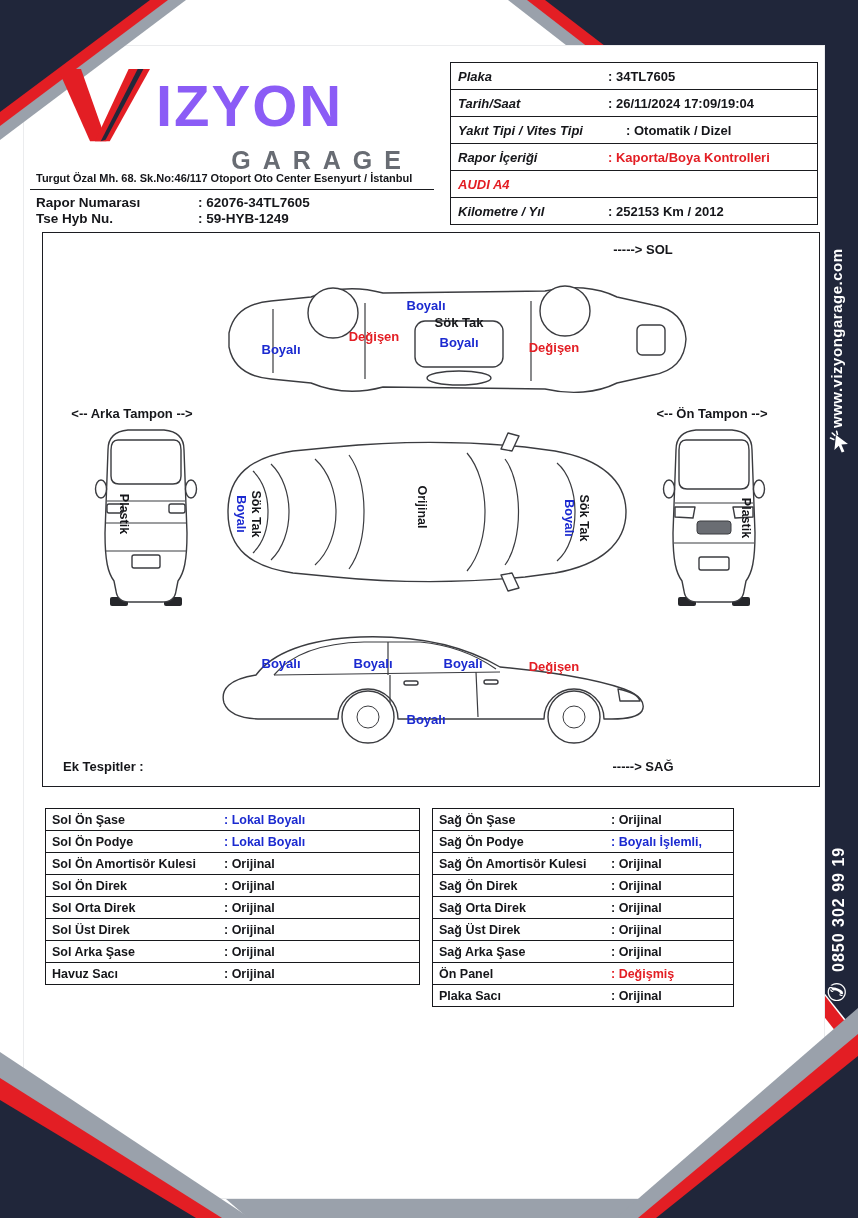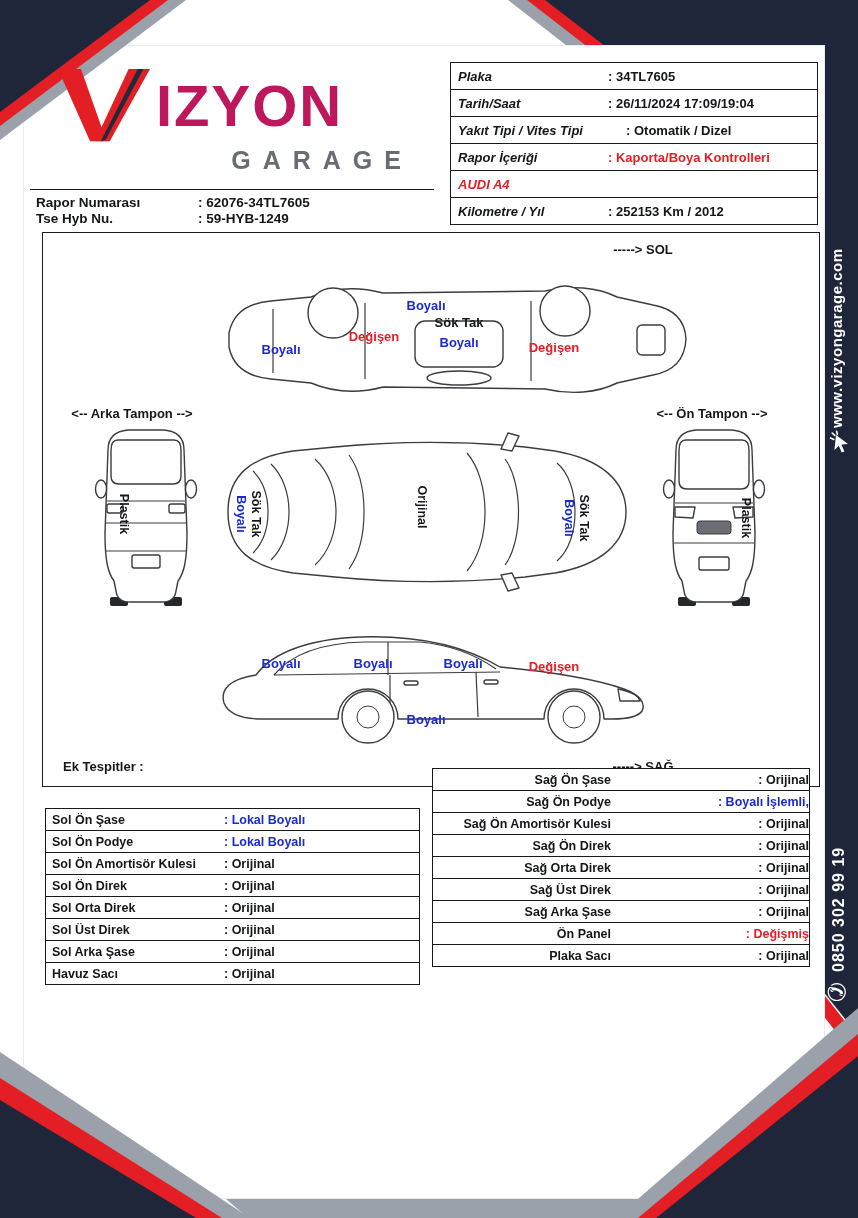--- a/index.html
+++ b/index.html
@@ -28,21 +28,21 @@
   .content{position:absolute;inset:0;z-index:10;}
   
   .sb-item{position:absolute;z-index:12;color:#fff;font-weight:bold;}
   .sb-site{left:828px;top:428px;width:206px;font-size:15px;letter-spacing:.5px;
            transform:rotate(-90deg);transform-origin:0 0;white-space:nowrap;}
   .sb-phone{left:830px;top:972px;width:160px;font-size:16px;letter-spacing:1px;
            transform:rotate(-90deg);transform-origin:0 0;white-space:nowrap;}
   .sb-icon{position:absolute;z-index:12;}
   
   .logo{position:absolute;left:58px;top:64px;display:flex;align-items:flex-start;gap:6px;}
-  .logo-name{font-size:58px;font-weight:800;letter-spacing:2px;color:#be185d;line-height:84px;}
+  .logo-name{font-size:58px;font-weight:800;letter-spacing:2px;color:#8b5cf6;line-height:84px;}
   .logo-sub{position:absolute;left:175px;top:146px;width:238px;text-align:right;
             font-size:25px;font-weight:600;letter-spacing:12px;color:#686c73;}
   .address{position:absolute;left:36px;top:172px;font-size:11px;font-weight:bold;width:410px;}
   .hr1{position:absolute;left:30px;top:189px;width:404px;border-top:1.5px solid #1a1b1f;}
   .repno{position:absolute;left:36px;top:194px;font-size:13.5px;font-weight:bold;}
   .repno .rrow{display:flex;height:16px;align-items:center;}
   .repno .rl{width:162px;}
   
   .itable{position:absolute;left:450px;top:62px;width:368px;display:flex;flex-direction:column;}
   .irow{height:26px;border:1px solid #1a1b1f;margin-top:-1px;background:#fff;display:flex;
@@ -62,21 +62,21 @@
        white-space:nowrap;text-align:center;}
   .ann.vert{transform:translate(-50%,-50%) rotate(90deg);display:flex;flex-direction:column;
        align-items:center;line-height:15px;font-size:12.5px;}
   .ann.stack{line-height:20px;}
   .ann.stack span{display:block;}
   .c-blue{color:#1b2ad0;}
   .c-red{color:#e31e24;}
   
   .btable{position:absolute;display:flex;flex-direction:column;}
   .bt-left{left:45px;top:792px;width:375px;}
-  .bt-right{left:432px;top:752px;width:378px;text-align:right;}
+  .bt-right{left:432px;top:792px;width:302px;}
   .brow{height:21px;border:1px solid #17181c;margin-top:-1px;background:#fff;display:flex;
         align-items:center;font-size:12.5px;font-weight:bold;}
   .brow:first-child{margin-top:16px;}
   .bl{width:172px;padding-left:6px;}
   .bv{flex:1;}
 </style>
 </head>
 <body>
 
 <div class="canvas">
@@ -114,20 +114,21 @@
 
     <div class="logo">
       <svg width="92" height="84" viewBox="0 0 112 90">
         <polygon points="0,0 28,0 59,88 39,88" fill="#e31e24"></polygon>
         <polygon points="86,0 112,0 63,88 45,88" fill="#e31e24"></polygon>
         <polygon points="97,0 104,0 58,86 52,88" fill="#23283a"></polygon>
       </svg>
       <span class="logo-name">IZYON</span>
     </div>
     <div class="logo-sub">GARAGE</div>
+    <div class="address">Turgut Özal Mh. 68. Sk.No:46/117 Otoport Oto Center Esenyurt / İstanbul</div>
     <div class="hr1"></div>
     <div class="repno">
       <div class="rrow">
         <span class="rl">Rapor Numarası</span>
         <span>: 62076-34TL7605</span>
       </div>
       <div class="rrow">
         <span class="rl">Tse Hyb Nu.</span>
         <span>: 59-HYB-1249</span>
       </div>

